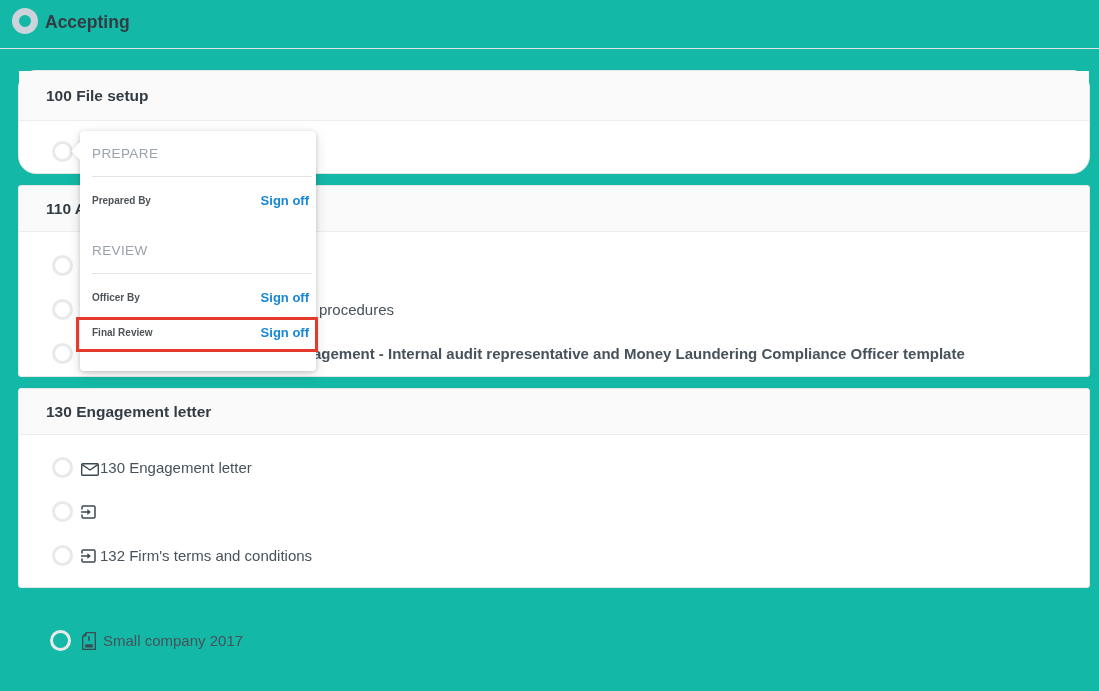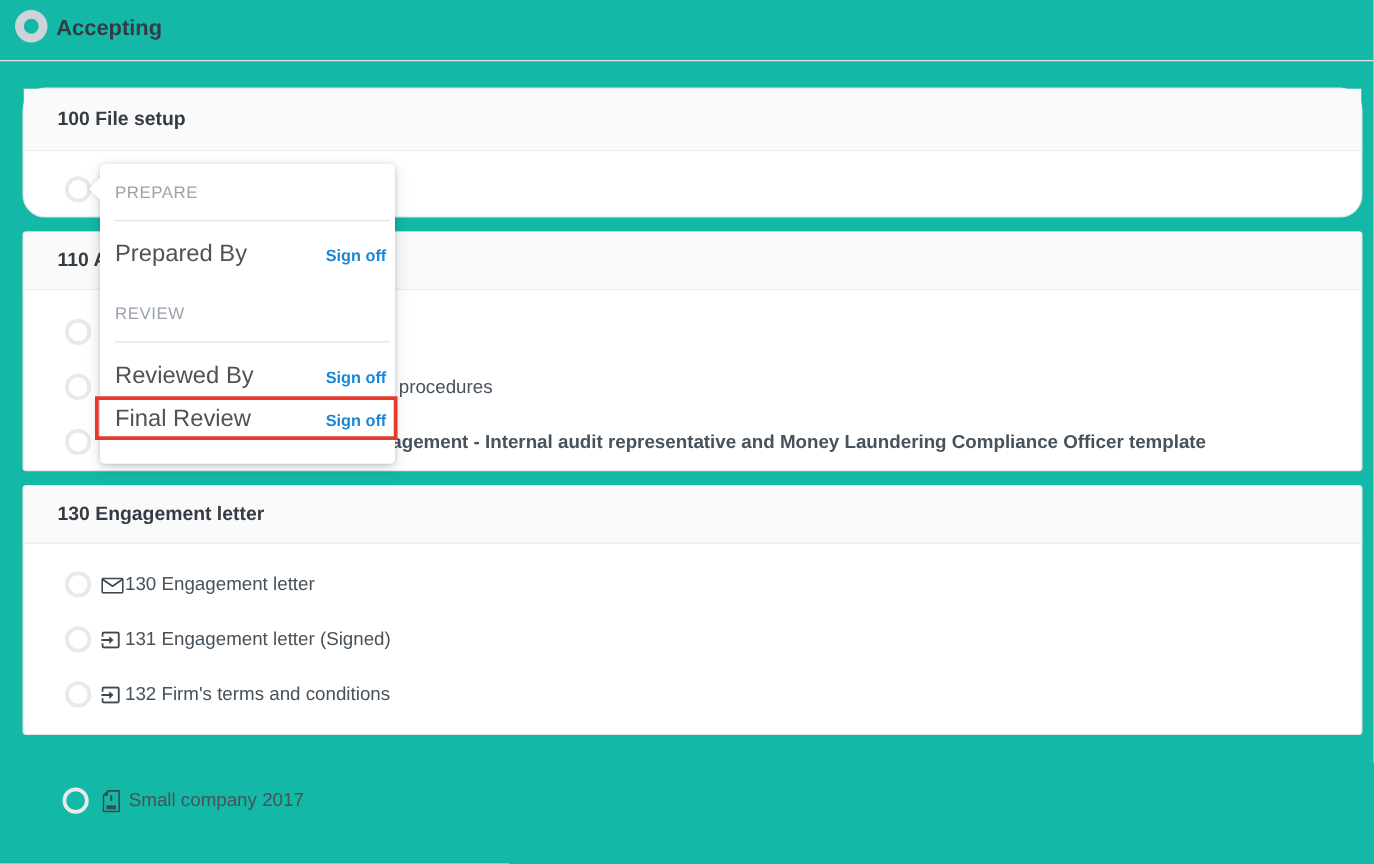--- a/index.html
+++ b/index.html
@@ -30,21 +30,21 @@
   .row-icon{position:absolute;}
 
   
   .popup{position:absolute;left:80px;top:131px;width:236px;height:240px;background:#fff;
          border-radius:4px;box-shadow:0 1px 4px rgba(0,0,0,.18),0 4px 14px rgba(0,0,0,.12);z-index:20;}
   .popup-notch{position:absolute;left:-6px;top:13px;width:14px;height:14px;background:#fff;
          transform:rotate(45deg);box-shadow:-2px 2px 3px rgba(0,0,0,.05);}
   .pp-heading{position:absolute;left:12px;font-size:13.5px;color:#9aa2ab;letter-spacing:.4px;text-align:center;}
   .pp-div{position:absolute;left:12px;right:4px;height:1px;background:#e3e3e3;}
   .pp-item{position:absolute;left:12px;right:7px;display:flex;justify-content:space-between;align-items:center;}
-  .pp-label{font-size:19px;font-weight:normal;color:#4e5357;}
+  .pp-label{font-size:10px;font-weight:bold;color:#4e5357;}
   .pp-action{font-size:13px;font-weight:bold;color:#1787d6;cursor:pointer;}
 
   
   .highlight-box{position:absolute;left:76px;top:317px;width:236px;height:29px;
          border:3px solid #e5392c;z-index:30;pointer-events:none;}
 </style>
 </head>
 <body>
 
 <div class="page">
@@ -86,21 +86,20 @@
     <div class="row-text" style="left:81px;top:70px;">130 Engagement letter</div>
 
     <div class="ring" style="left:33px;top:112px;"></div>
     <span class="row-icon" style="left:62px;top:116px;">
       <svg width="15" height="14" viewBox="0 0 15 14">
         <path d="M1 4.4 V2.2 Q1 1 2.2 1 H12.8 Q14 1 14 2.2 V11.8 Q14 13 12.8 13 H2.2 Q1 13 1 11.8 V9.6" fill="none" stroke="#3e4850" stroke-width="1.5"></path>
         <line x1="0" y1="7" x2="7.5" y2="7" stroke="#3e4850" stroke-width="1.5"></line>
         <path d="M6.4 3.9 L9.8 7 L6.4 10.1 Z" fill="#3e4850"></path>
       </svg>
     </span>
-    <div class="row-text" style="left:81px;top:114px;">131 Engagement letter (Signed)</div>
 
     <div class="ring" style="left:33px;top:156px;"></div>
     <span class="row-icon" style="left:62px;top:160px;">
       <svg width="15" height="14" viewBox="0 0 15 14">
         <path d="M1 4.4 V2.2 Q1 1 2.2 1 H12.8 Q14 1 14 2.2 V11.8 Q14 13 12.8 13 H2.2 Q1 13 1 11.8 V9.6" fill="none" stroke="#3e4850" stroke-width="1.5"></path>
         <line x1="0" y1="7" x2="7.5" y2="7" stroke="#3e4850" stroke-width="1.5"></line>
         <path d="M6.4 3.9 L9.8 7 L6.4 10.1 Z" fill="#3e4850"></path>
       </svg>
     </span>
     <div class="row-text" style="left:81px;top:158px;">132 Firm's terms and conditions</div>
@@ -125,21 +124,21 @@
 
     <div class="pp-item" style="top:62px;">
       <span class="pp-label">Prepared By</span>
       <span class="pp-action">Sign off</span>
     </div>
 
     <div class="pp-heading" style="top:112px;">REVIEW</div>
     <div class="pp-div" style="top:142px;"></div>
 
     <div class="pp-item" style="top:159px;">
-      <span class="pp-label">Reviewed By</span>
+      <span class="pp-label">Officer By</span>
       <span class="pp-action">Sign off</span>
     </div>
 
     <div class="pp-item" style="top:194px;">
       <span class="pp-label">Final Review</span>
       <span class="pp-action">Sign off</span>
     </div>
   </div>
 
   <div class="highlight-box"></div>

